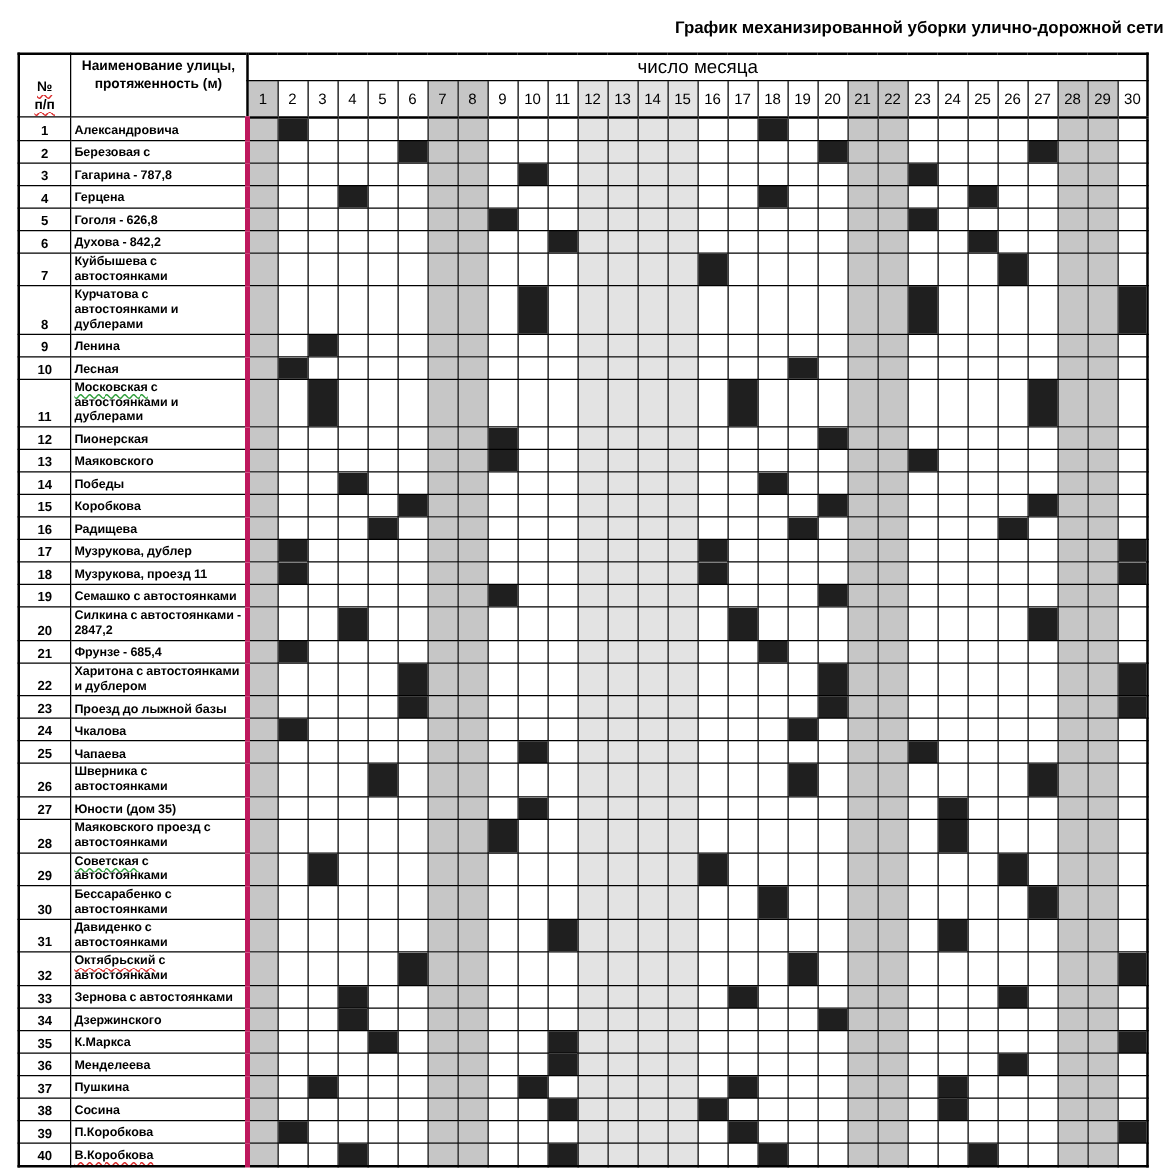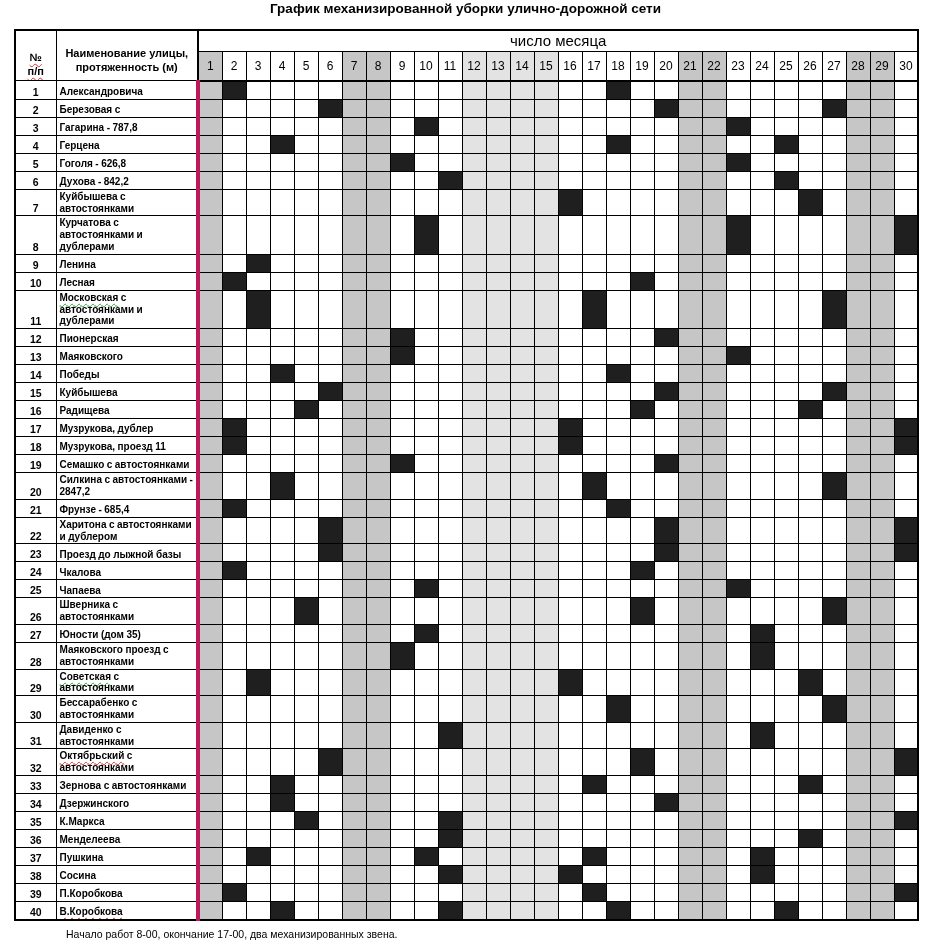--- a/index.html
+++ b/index.html
@@ -1,23 +1,23 @@
 <!DOCTYPE html>
 <html style="--weekend: #c6c6c6; --holiday: #e3e3e3; --mark: #1f1f1f;"><head>
 <meta charset="utf-8">
 <style>
   html,body{margin:0;padding:0;background:#fff;}
   body{width:931px;height:940px;font-family:"Liberation Sans",sans-serif;color:#000;overflow:hidden;}
-  .title{ text-align:center;font-weight:bold;font-size:13.5px;line-height:1.4;}
+  .title{ text-align:right;font-weight:bold;font-size:13.5px;line-height:1.4;padding-top:13px;}
   table{border-collapse:collapse;table-layout:fixed;margin:10px 0 0 14px;width:903px;border:2px solid #000;}
   th,td{border:1px solid #000;padding:0;overflow:hidden;}
   thead th{font-weight:bold;}
   th.month-hdr{font-weight:normal;font-size:15px;height:20px;}
   th.numcol-hdr{font-size:11px;vertical-align:bottom;padding-bottom:2px;line-height:1.25;}
-  th.namecol-hdr{font-size:11px;vertical-align:bottom;padding-bottom:6px;line-height:1.25;border-right:2px solid #000;}
+  th.namecol-hdr{font-size:11px;vertical-align:bottom;padding-bottom:19px;line-height:1.25;border-right:2px solid #000;}
   th.day-hdr{font-weight:normal;font-size:12px;height:28px;vertical-align:middle;text-align:center;}
   thead tr:last-child th{border-bottom:2px solid #000;}
   tbody tr{height:17px;}
   td.rownum{font-weight:bold;font-size:10.5px;text-align:center;vertical-align:bottom;padding-bottom:1px;}
   td.street{font-weight:bold;font-size:10px;text-align:left;vertical-align:bottom;padding:1px 1px 1px 3px;line-height:1.18;border-right:4px solid #be185d;word-spacing:-0.3px;}
   td.daycell{height:17px;}
   .weekend{background:var(--weekend,#c6c6c6);}
   .holiday{background:var(--holiday,#e3e3e3);}
   .mark{background:var(--mark,#1f1f1f);}
   .spell-red{text-decoration-line:underline;text-decoration-style:wavy;text-decoration-color:#d92b2b;text-decoration-thickness:1px;text-underline-offset:2px;}
@@ -583,21 +583,21 @@
         <td class="daycell "></td>
         <td class="daycell "></td>
         <td class="daycell "></td>
         <td class="daycell "></td>
         <td class="daycell weekend"></td>
         <td class="daycell weekend"></td>
         <td class="daycell "></td>
       </tr>
       <tr>
         <td class="rownum">15</td>
-        <td class="street">Куйбышева</td>
+        <td class="street">Коробкова</td>
         <td class="daycell weekend"></td>
         <td class="daycell "></td>
         <td class="daycell "></td>
         <td class="daycell "></td>
         <td class="daycell "></td>
         <td class="daycell mark"></td>
         <td class="daycell weekend"></td>
         <td class="daycell weekend"></td>
         <td class="daycell "></td>
         <td class="daycell "></td>

